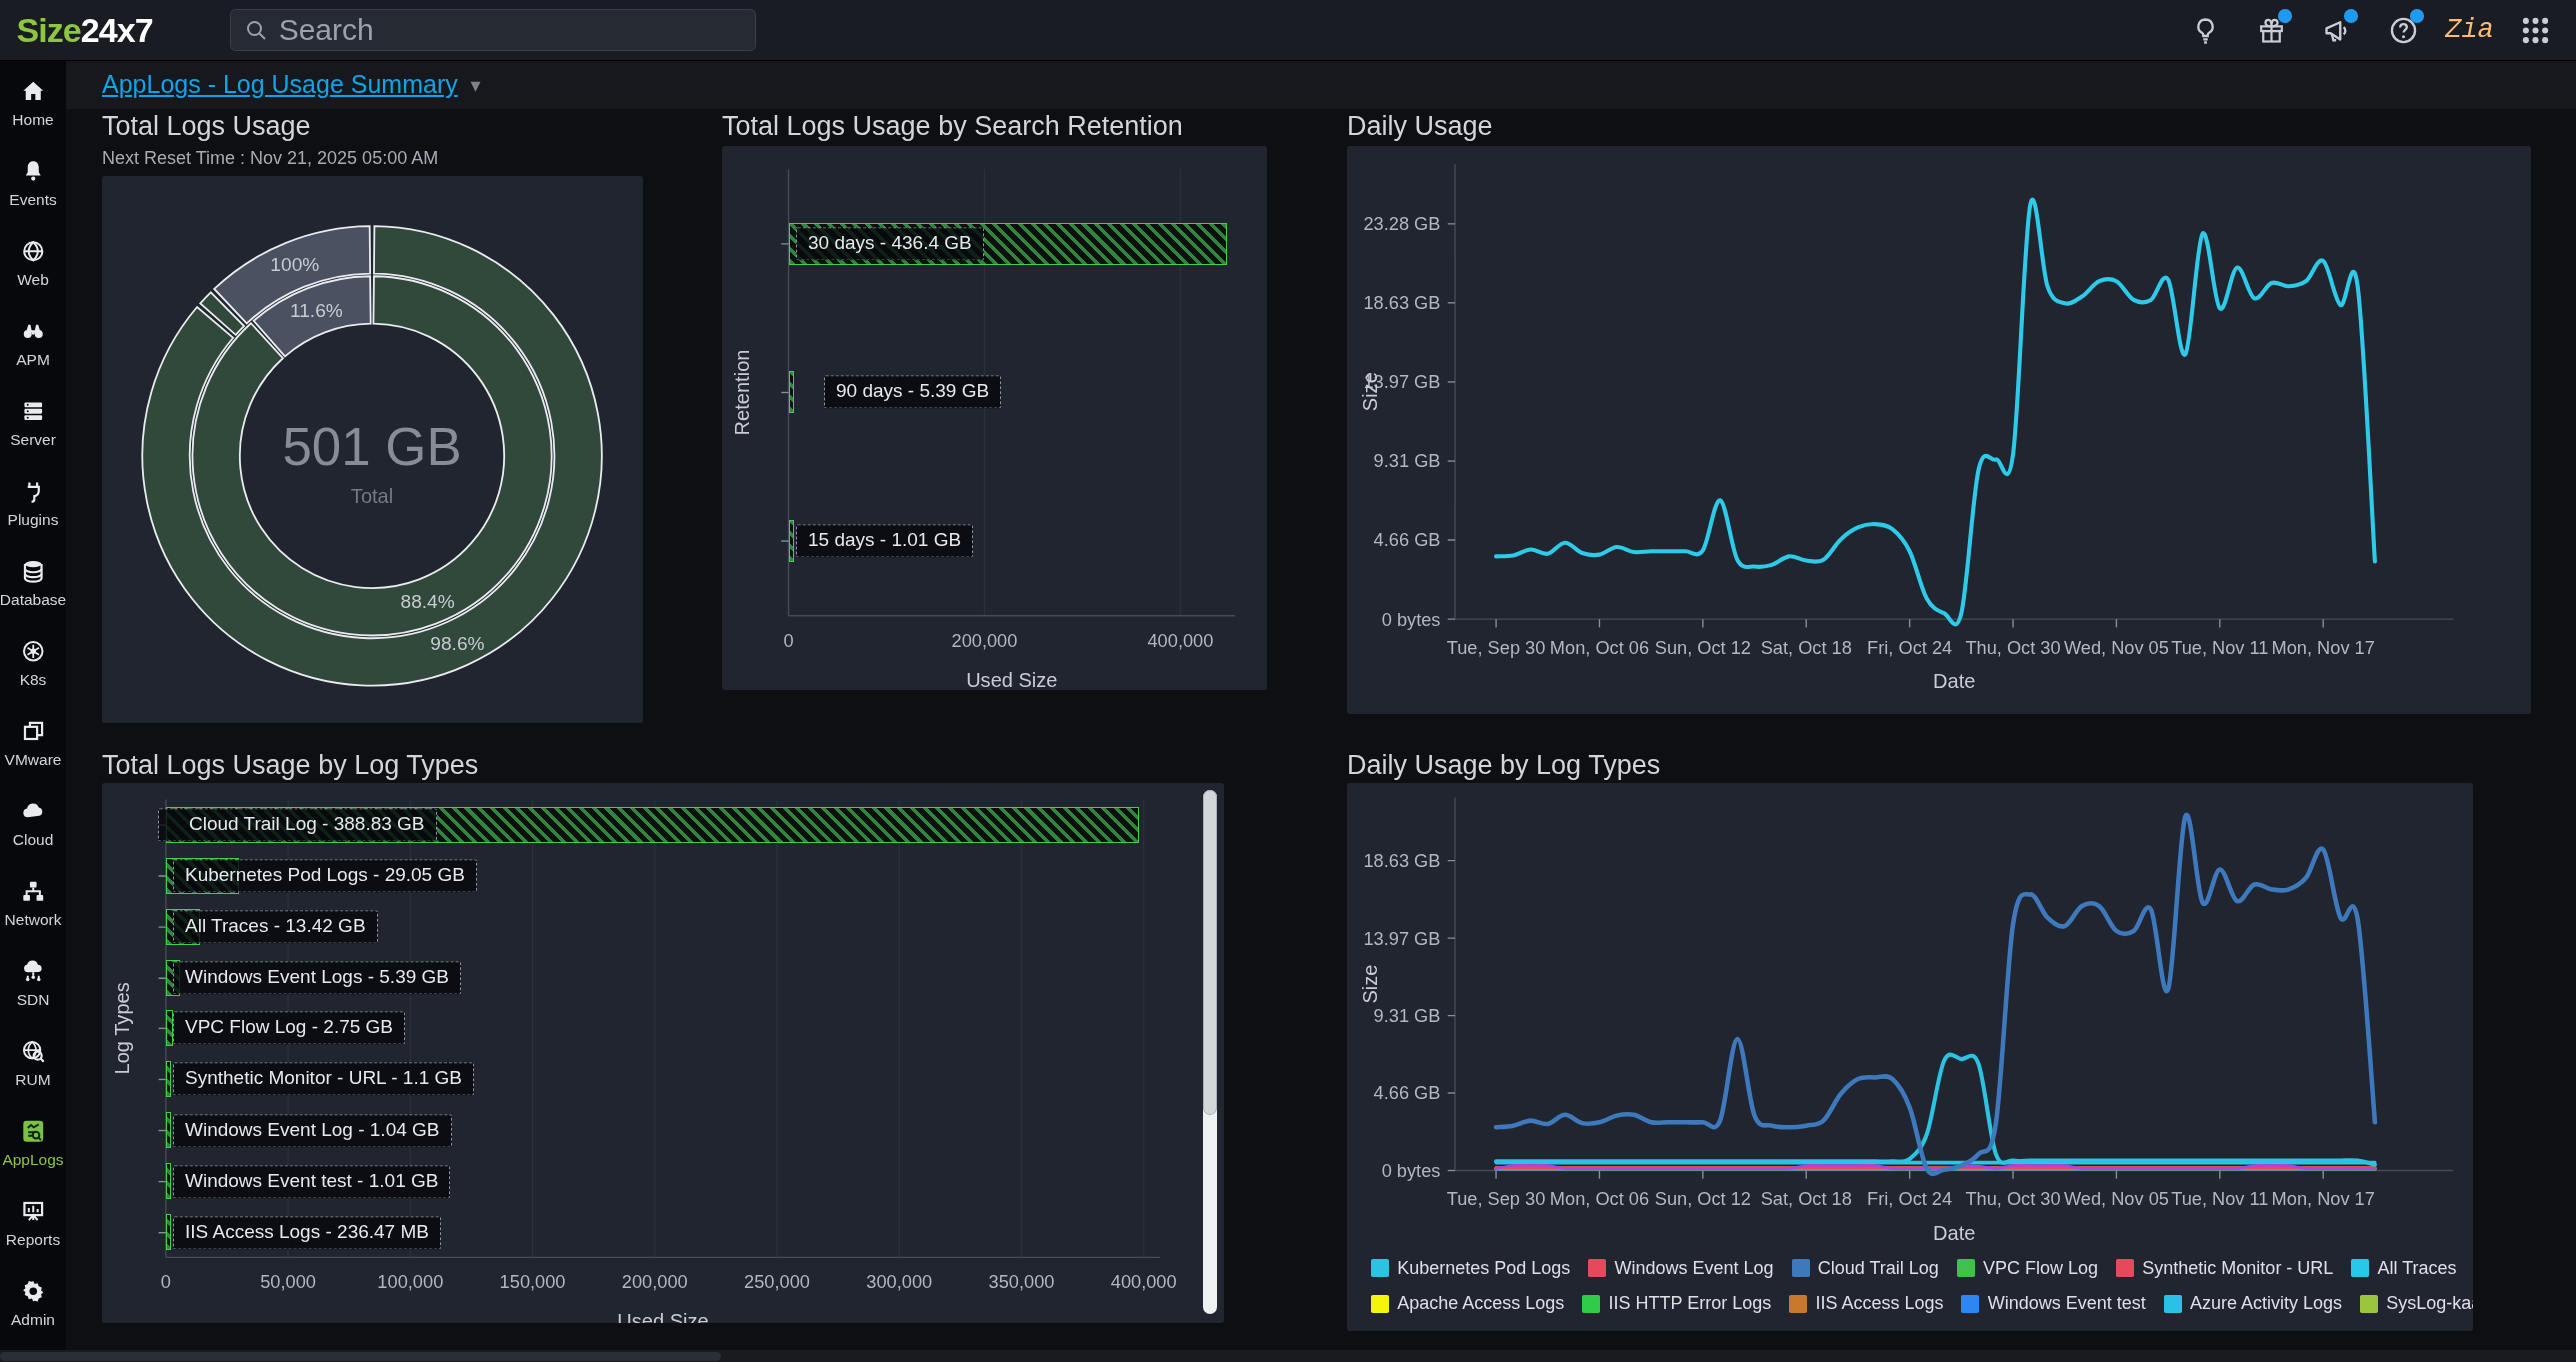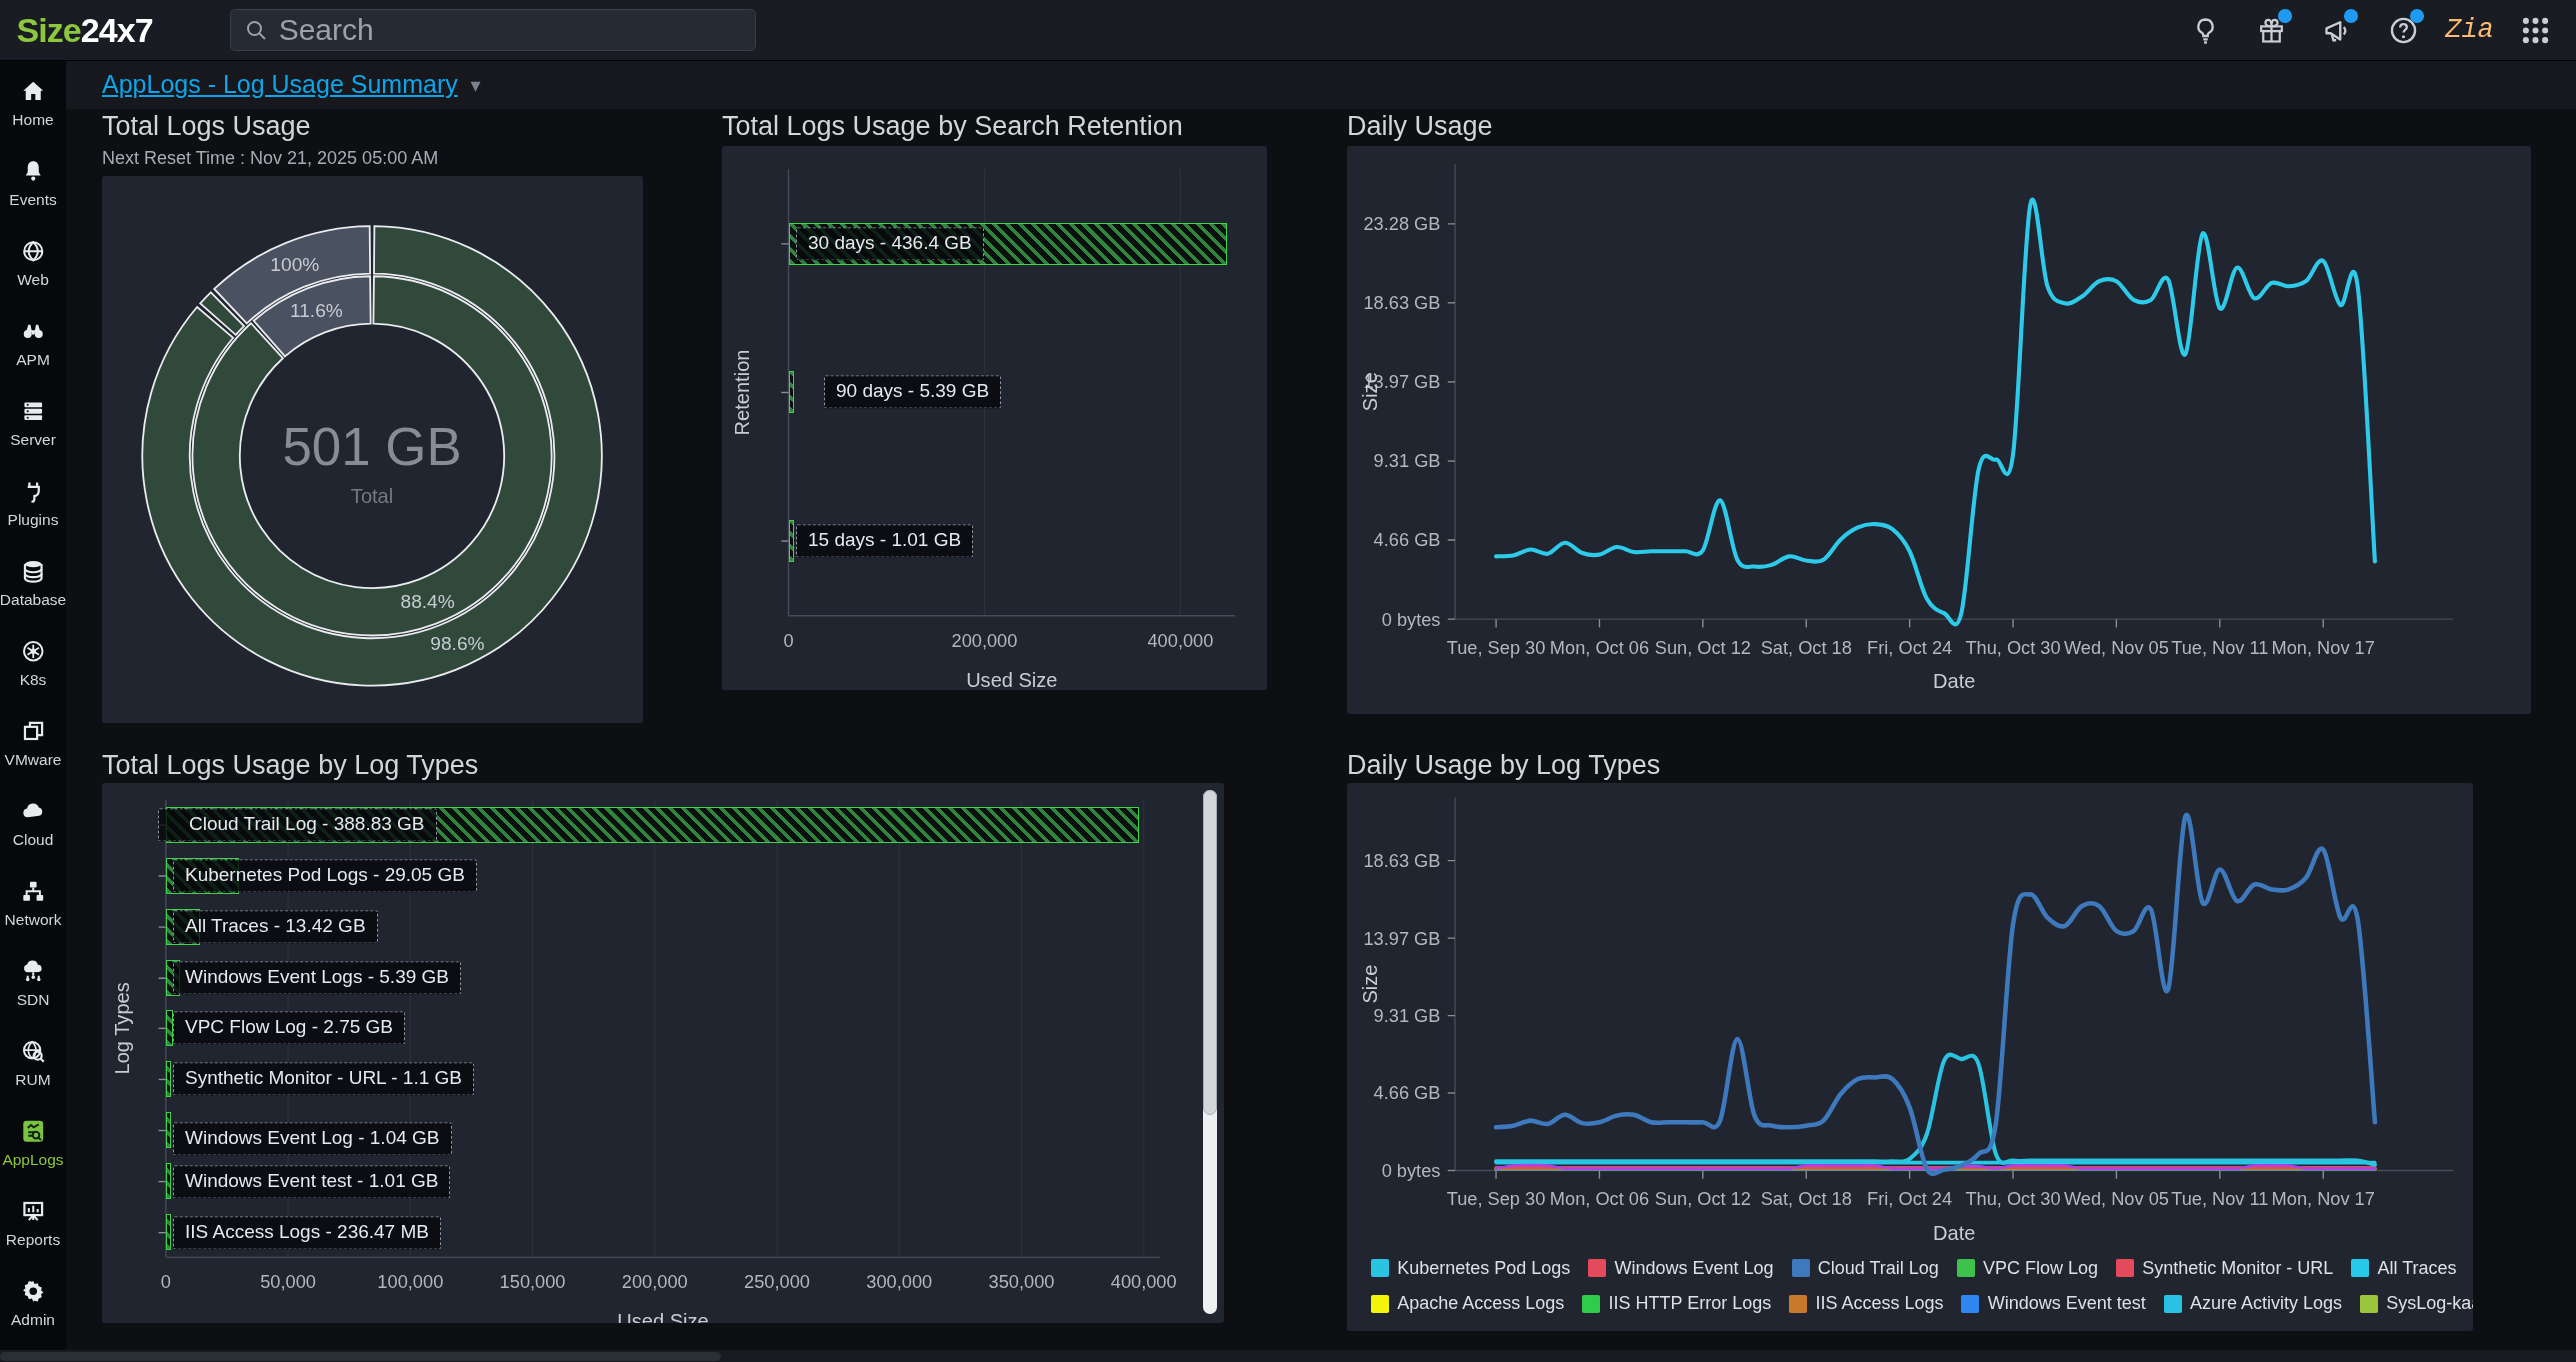--- a/index.html
+++ b/index.html
@@ -429,21 +429,21 @@
           <div class="blabel" style="left:71px;top:93px;">Kubernetes Pod Logs - 29.05 GB</div>
           <div class="bar" style="left:64px;top:126px;width:34px;height:36px;"></div>
           <div class="blabel" style="left:71px;top:144px;">All Traces - 13.42 GB</div>
           <div class="bar" style="left:64px;top:177px;width:13.5px;height:36px;"></div>
           <div class="blabel" style="left:71px;top:195px;">Windows Event Logs - 5.39 GB</div>
           <div class="bar" style="left:64px;top:227px;width:6.8px;height:36px;"></div>
           <div class="blabel" style="left:71px;top:245px;">VPC Flow Log - 2.75 GB</div>
           <div class="bar" style="left:64px;top:278px;width:4.6px;height:36px;"></div>
           <div class="blabel" style="left:71px;top:296px;">Synthetic Monitor - URL - 1.1 GB</div>
           <div class="bar" style="left:64px;top:329px;width:4.6px;height:36px;"></div>
-          <div class="blabel" style="left:71px;top:356px;">Windows Event Log - 1.04 GB</div>
+          <div class="blabel" style="left:71px;top:348px;">Windows Event Log - 1.04 GB</div>
           <div class="bar" style="left:64px;top:380px;width:4.6px;height:36px;"></div>
           <div class="blabel" style="left:71px;top:399px;">Windows Event test - 1.01 GB</div>
           <div class="bar" style="left:64px;top:431px;width:4.6px;height:36px;"></div>
           <div class="blabel" style="left:71px;top:450px;">IIS Access Logs - 236.47 MB</div>
           <div class="vscroll">
             <div class="thumb"></div>
           </div>
         </div>
     </section>
 

